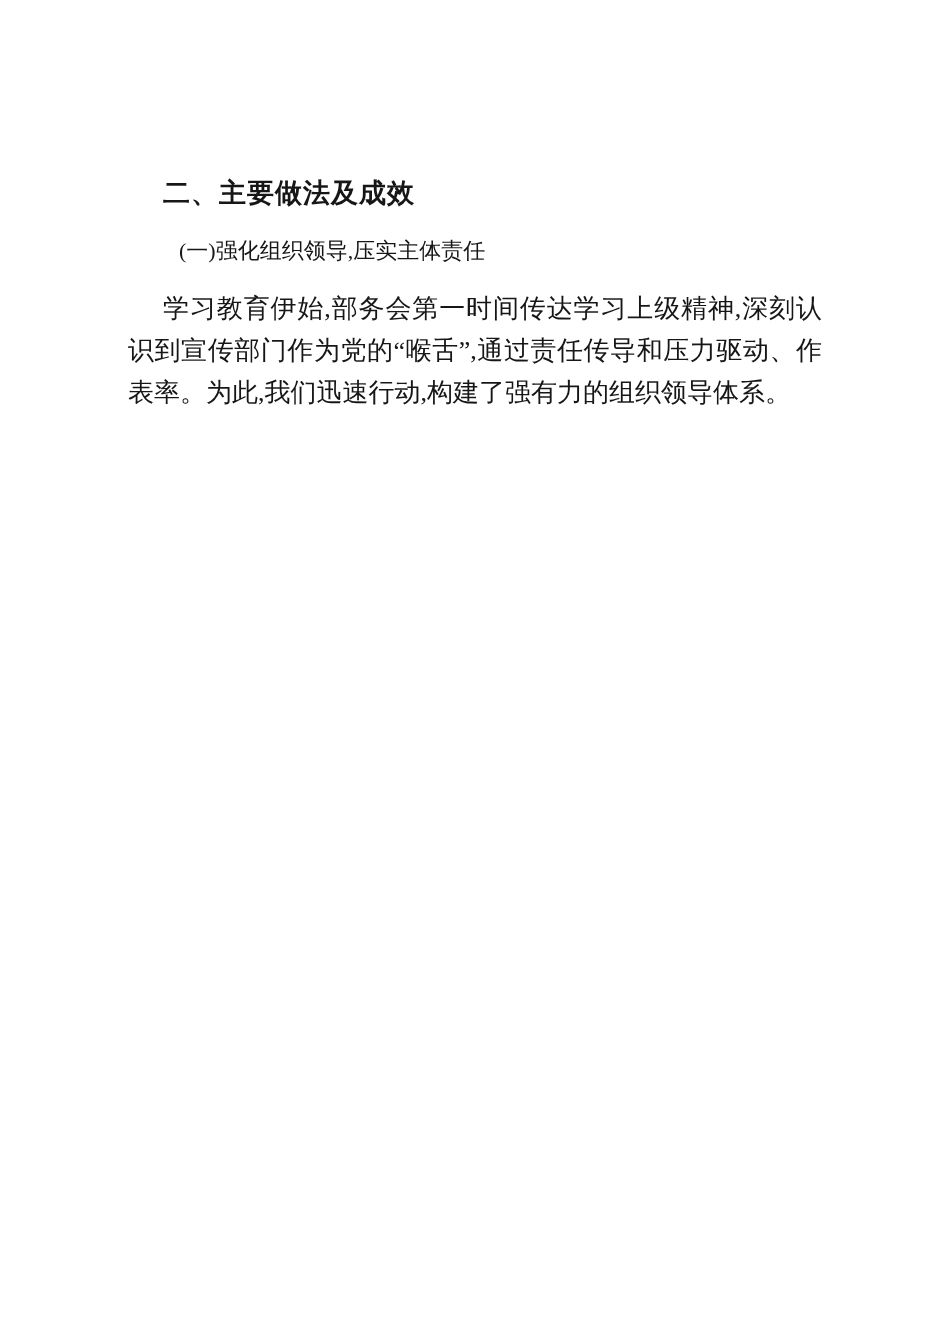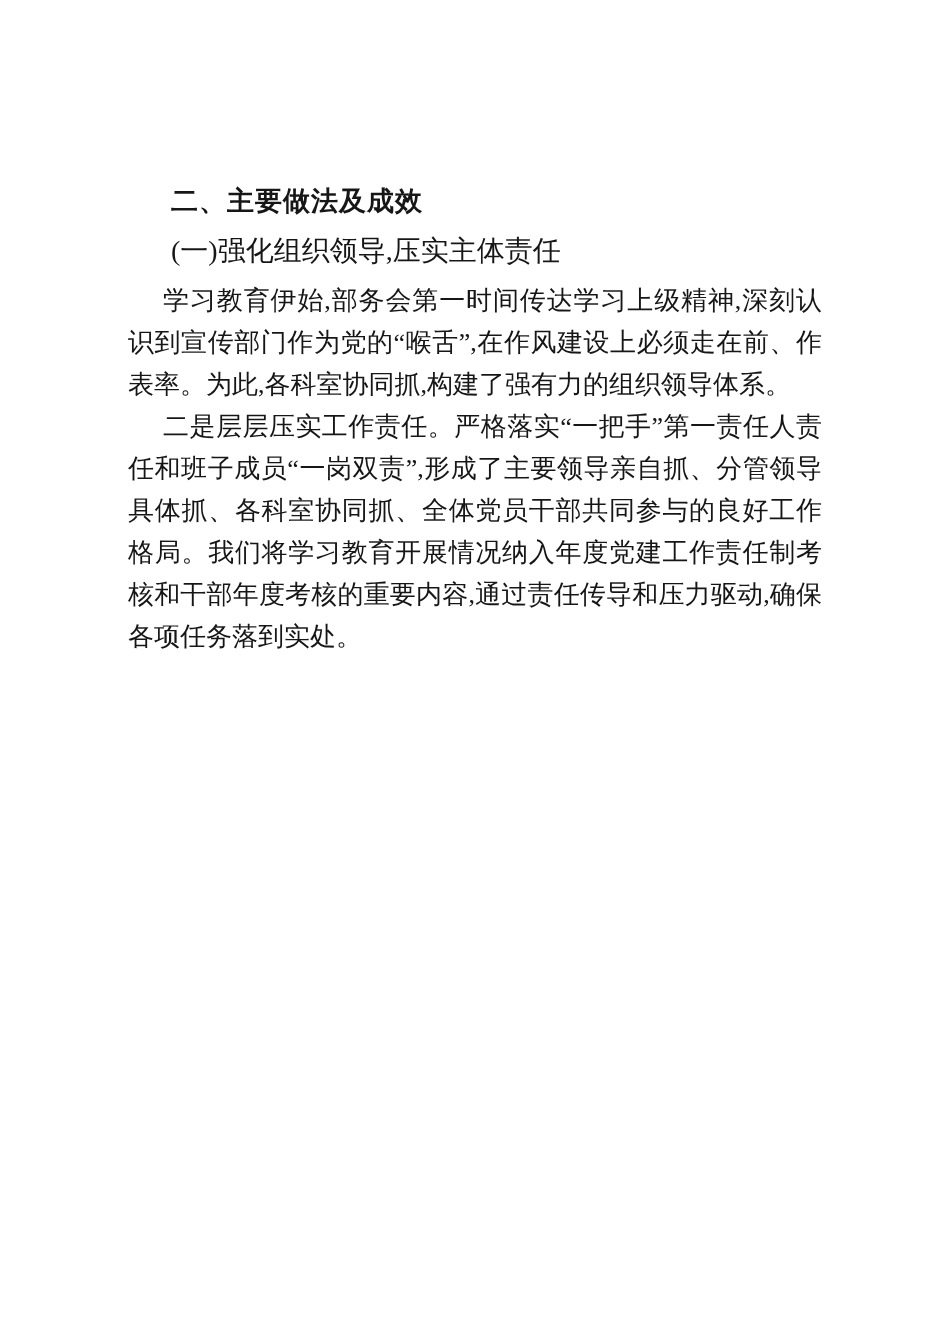--- a/index.html
+++ b/index.html
@@ -26,30 +26,30 @@
     left: 128px;
     top: 172px;
     width: 694px;
     color: #161616;
   }
   .heading {
     font-family: "Liberation Sans", sans-serif;
     font-weight: 700;
     font-size: 27px;
     line-height: 42px;
-    margin: 8px;
+    margin: 0;
     text-indent: 35px;
     letter-spacing: 1px;
   }
   .subheading {
     font-family: "Liberation Serif", serif;
     font-weight: 400;
-    font-size: 28px;
+    font-size: 22px;
     line-height: 42px;
-    margin: 8px;
+    margin: 16px;
     text-indent: 35px;
   }
   .para {
     font-family: "Liberation Serif", serif;
     font-weight: 400;
     font-size: 26px;
     line-height: 42px;
     margin: 0;
     text-indent: 35px;
     text-align: justify;
@@ -57,16 +57,15 @@
     word-break: normal;
   }
 </style>
 </head>
 <body>
 
 <div class="page">
   <div class="text-block">
     <h2 class="heading">二、主要做法及成效</h2>
     <h3 class="subheading">(一)强化组织领导,压实主体责任</h3>
-    <p class="para">学习教育伊始,部务会第一时间传达学习上级精神,深刻认识到宣传部门作为党的“喉舌”,在作风建设上必须走在前、作表率。为此,各科室协同抓,构建了强有力的组织领导体系。</p>
-    <p class="para">二是层层压实工作责任。严格落实“一把手”第一责任人责任和班子成员“一岗双责”,形成了主要领导亲自抓、分管领导具体抓、各科室协同抓、全体党员干部共同参与的良好工作格局。我们将学习教育开展情况纳入年度党建工作责任制考核和干部年度考核的重要内容,通过责任传导和压力驱动,确保各项任务落到实处。</p>
+    <p class="para">学习教育伊始,部务会第一时间传达学习上级精神,深刻认识到宣传部门作为党的“喉舌”,通过责任传导和压力驱动、作表率。为此,我们迅速行动,构建了强有力的组织领导体系。</p>
   </div>
 </div>
 
 </body></html>

